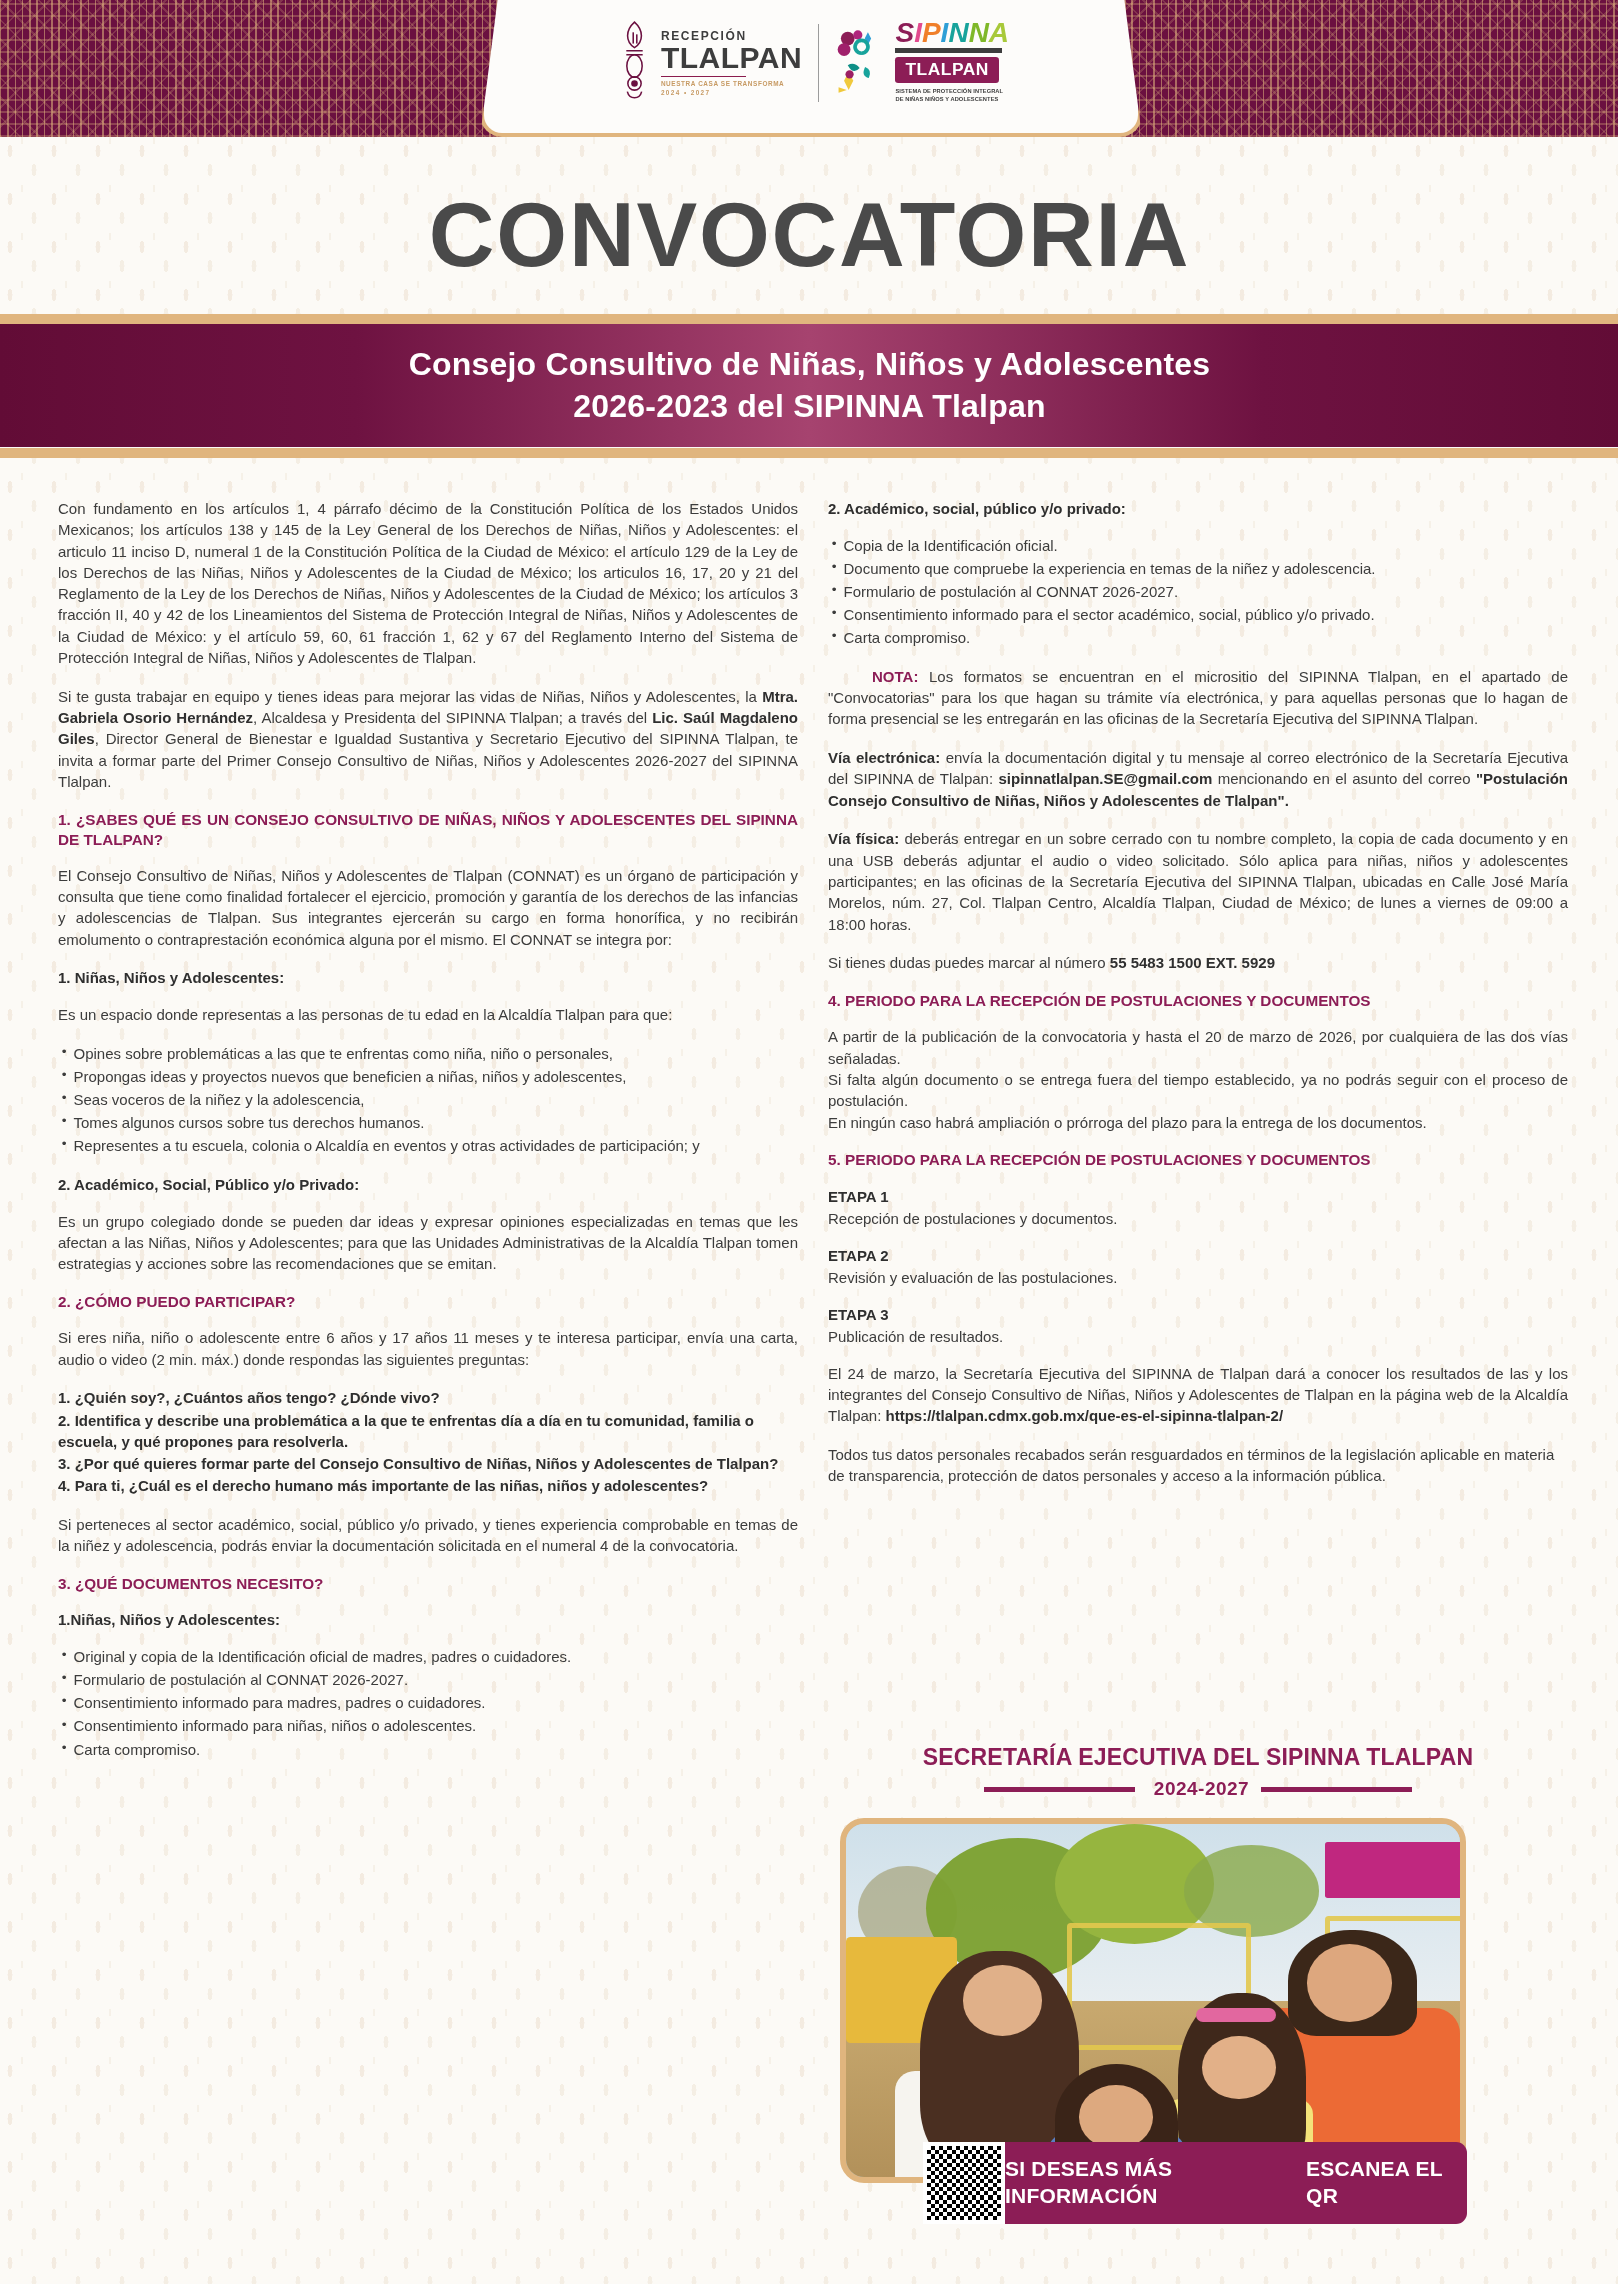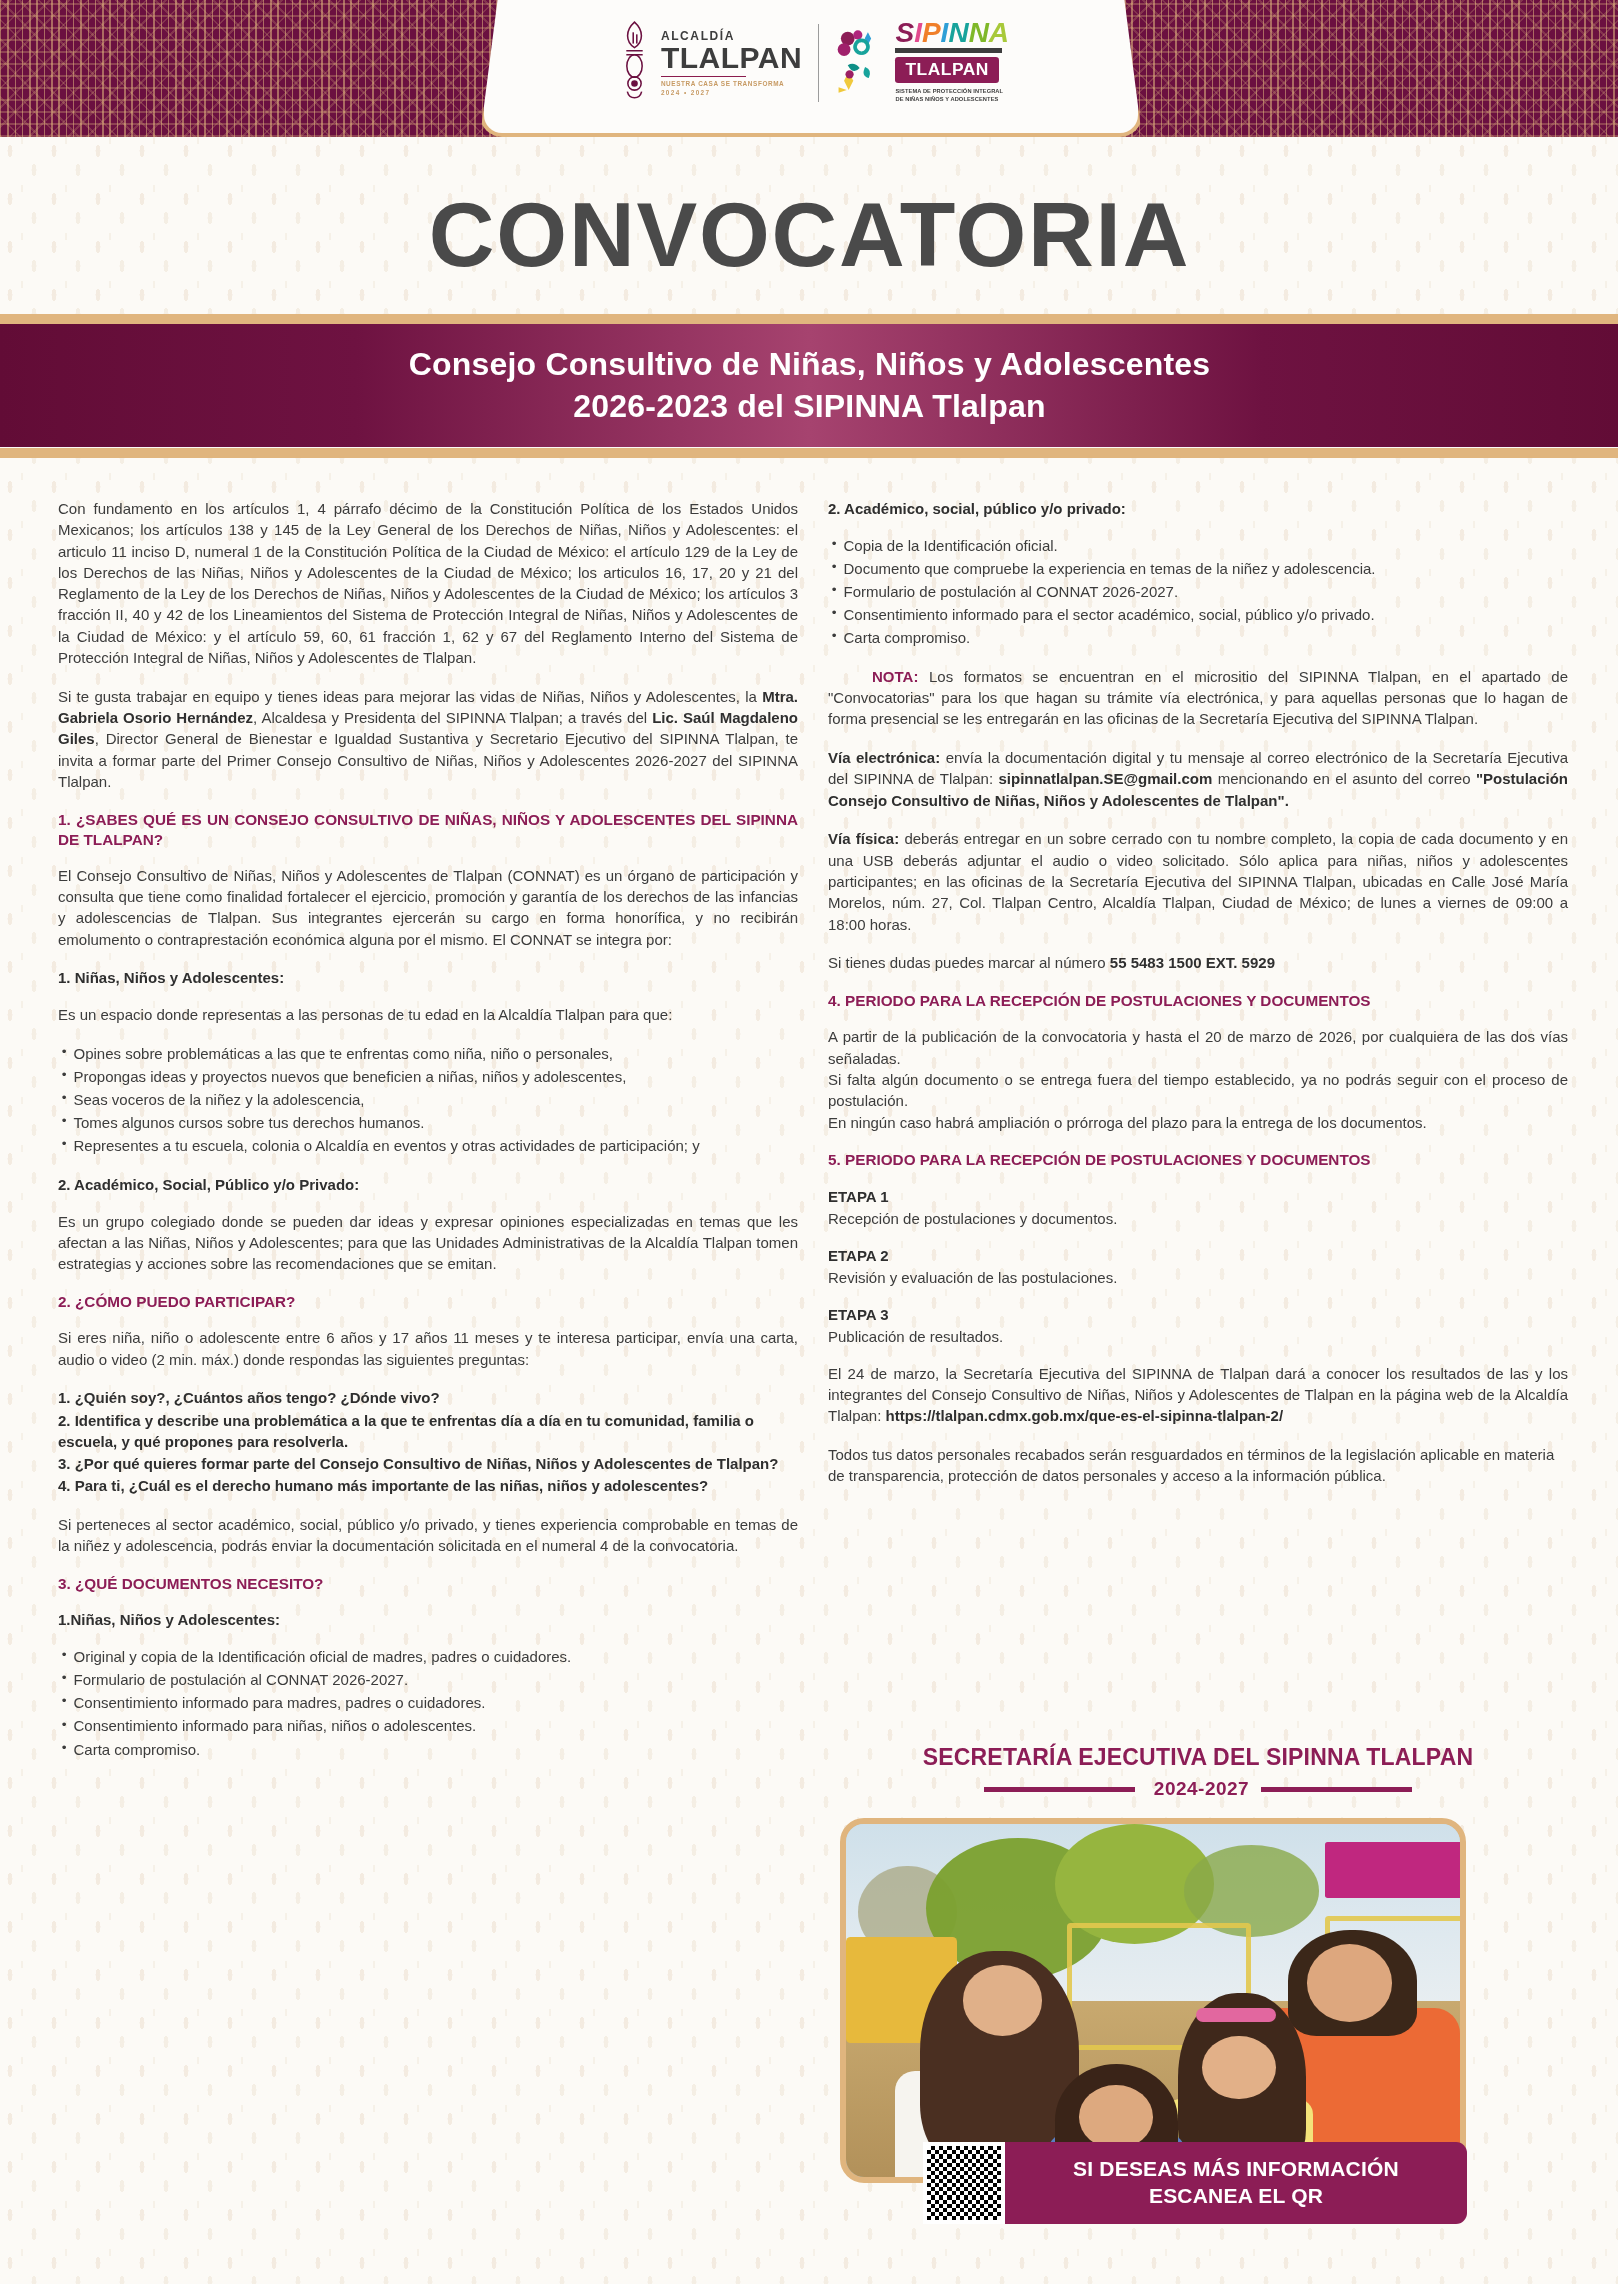--- a/index.html
+++ b/index.html
@@ -186,21 +186,21 @@
   }
   .qr-box { width: 82px; background:#fff; padding:3.7px; }
   .qr-grid { width:100%; height:100%;
     background-image:
       repeating-linear-gradient(90deg,#000 0 4.1px, #fff 4.1px 8.2px),
       repeating-linear-gradient(0deg,#000 0 4.1px, #fff 4.1px 8.2px);
     background-blend-mode: difference;
   }
   .qr-text {
     flex:1; background:#8c1d56; border-radius: 0 11px 11px 0;
-    display:flex; flex-direction:column; align-items:center; justify-content:center;
+    display:flex; flex-direction:row; align-items:center; justify-content:center;
     color:#fff; font-weight:800; font-size:21px; line-height:1.28; letter-spacing:0.2px;
   }
 </style>
 </head>
 <body>
 
 <div class="topbar">
   <div class="topbar-pattern"></div>
   <div class="topbar-white"></div>
   <div class="logo-zone">
@@ -216,21 +216,21 @@
             <circle cx="30" cy="126" r="5" fill="#6b1040"></circle>
             <path d="M16 142 C20 158 40 158 44 142"></path>
           </g>
           <g fill="#6b1040">
             <rect x="26" y="26" width="3" height="22"></rect>
             <rect x="33" y="30" width="3" height="18"></rect>
           </g>
         </svg>
       </div>
       <div class="alc-text">
-        <div class="alc-1">ALCALDÍA</div>
+        <div class="alc-1">RECEPCIÓN</div>
         <div class="alc-2">TLALPAN</div>
         <div class="alc-rule"></div>
         <div class="alc-3">NUESTRA CASA SE TRANSFORMA</div>
         <div class="alc-4">2024 • 2027</div>
       </div>
     </div>
 
     <div class="vdiv"></div>
 
     <div class="logo-sip">

